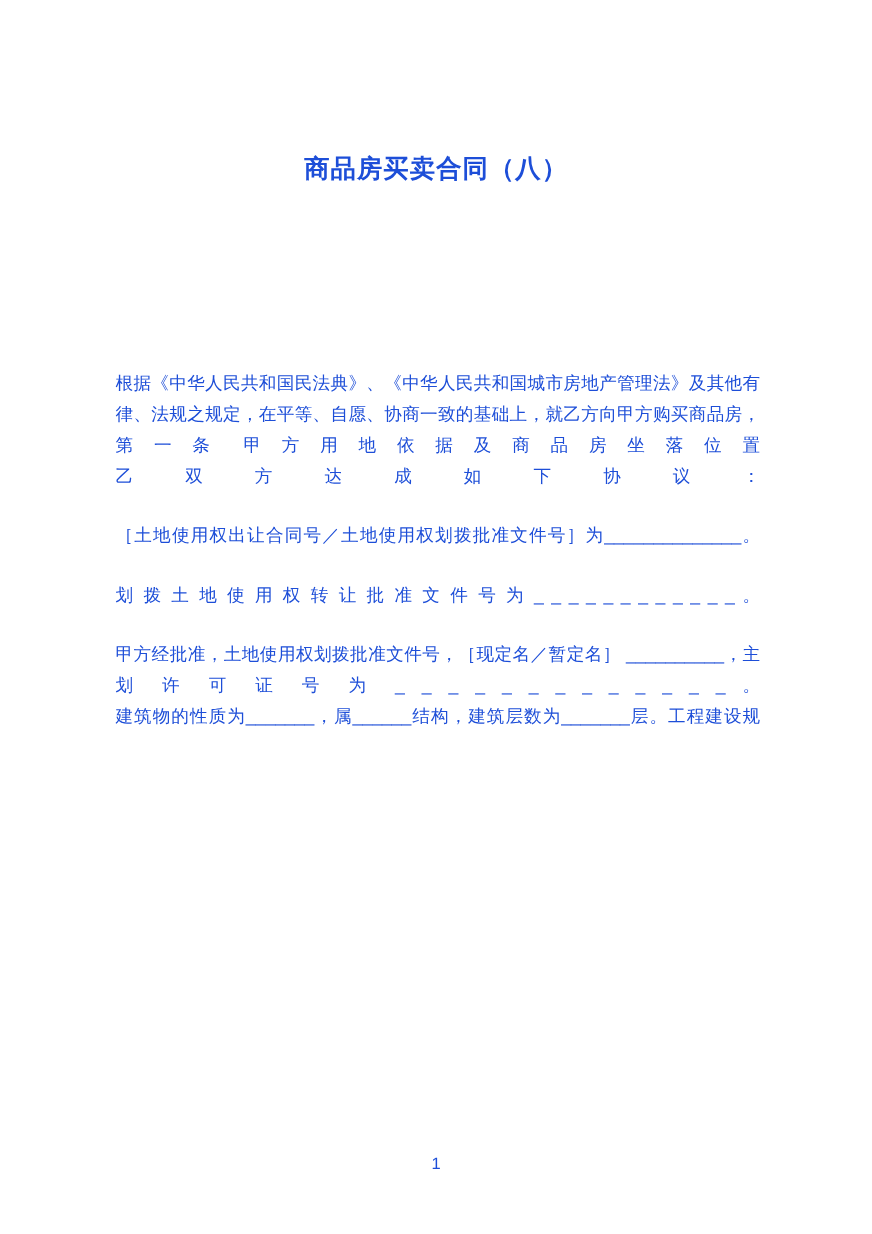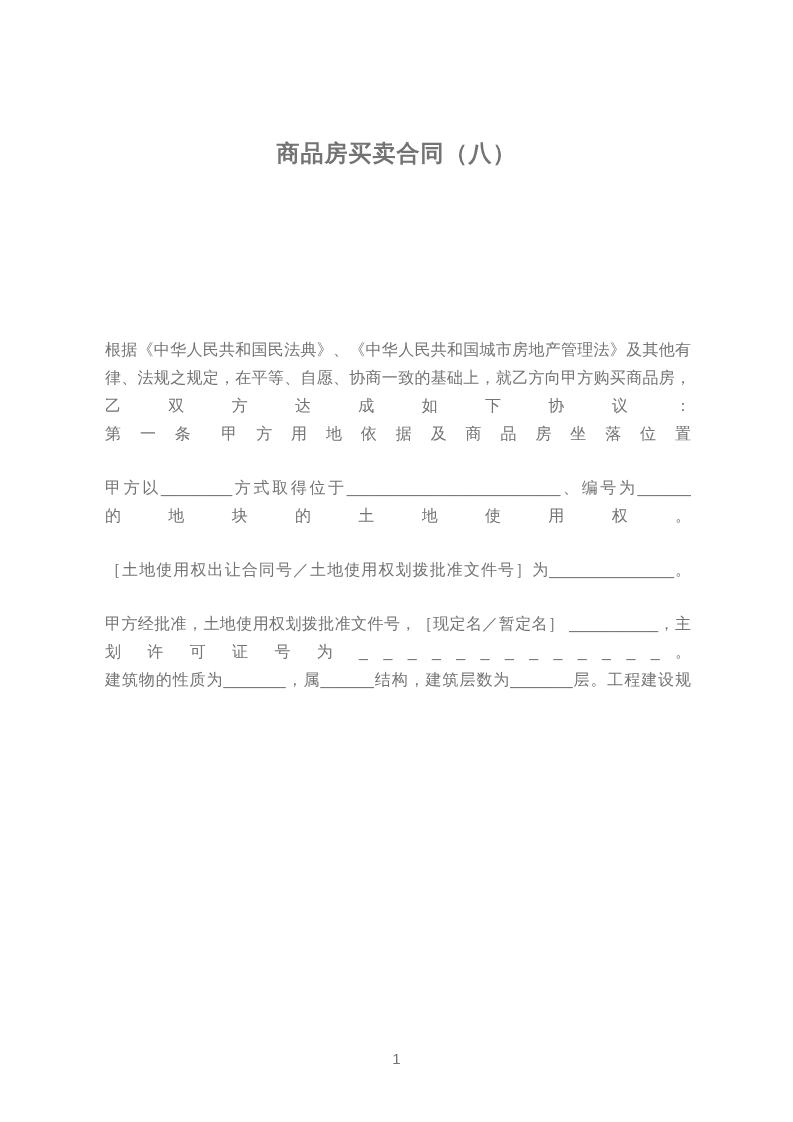--- a/index.html
+++ b/index.html
@@ -7,21 +7,21 @@
     padding: 0;
     background: #ffffff;
   }
   .page {
     position: relative;
     width: 793px;
     height: 1122px;
     background: #ffffff;
     overflow: hidden;
     font-family: "Liberation Sans", "DejaVu Sans", sans-serif;
-    color: #737373;
+    color: #1d4ed8;
   }
   .doc-title {
     position: absolute;
     top: 138px;
     left: 0;
     right: 0;
     margin: 0;
     text-align: center;
     font-size: 23px;
     line-height: 30px;
@@ -62,29 +62,28 @@
 </head>
 <body>
 
 <div class="page">
   <h1 class="doc-title">商品房买卖合同（八）</h1>
 
   <div class="doc-body">
       <div class="paragraph">
         <div class="line">根据《中华人民共和国民法典》、《中华人民共和国城市房地产管理法》及其他有关法</div>
         <div class="line">律、法规之规定，在平等、自愿、协商一致的基础上，就乙方向甲方购买商品房，甲</div>
+        <div class="line stretch">第 一 条　甲 方 用 地 依 据 及 商 品 房 坐 落 位 置</div>
         <div class="line stretch">乙 双 方 达 成 如 下 协 议 ：</div>
-        <div class="line stretch">第 一 条　甲 方 用 地 依 据 及 商 品 房 坐 落 位 置</div>
-      </div>
-      <div class="paragraph">
-        <div class="line">甲方以________方式取得位于________________________、编号为______</div>
-        <div class="line stretch">的 地 块 的 土 地 使 用 权 。</div>
       </div>
       <div class="paragraph">
         <div class="line">［土地使用权出让合同号／土地使用权划拨批准文件号］为______________。</div>
+      </div>
+      <div class="paragraph">
+        <div class="line stretch">划 拨 土 地 使 用 权 转 让 批 准 文 件 号 为 _ _ _ _ _ _ _ _ _ _ _ _ 。</div>
       </div>
       <div class="paragraph">
         <div class="line">甲方经批准，土地使用权划拨批准文件号，［现定名／暂定名］ __________，主体</div>
         <div class="line stretch">划 许 可 证 号 为 _ _ _ _ _ _ _ _ _ _ _ _ _ 。</div>
         <div class="line">建筑物的性质为_______，属______结构，建筑层数为_______层。工程建设规</div>
       </div>
       <div class="paragraph">
       </div>
     </div>
 

